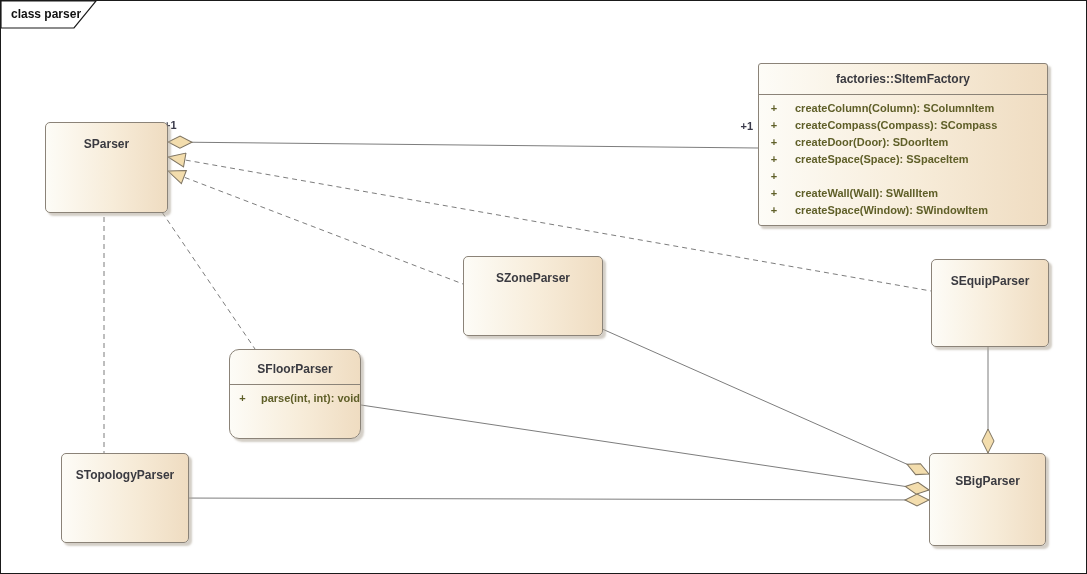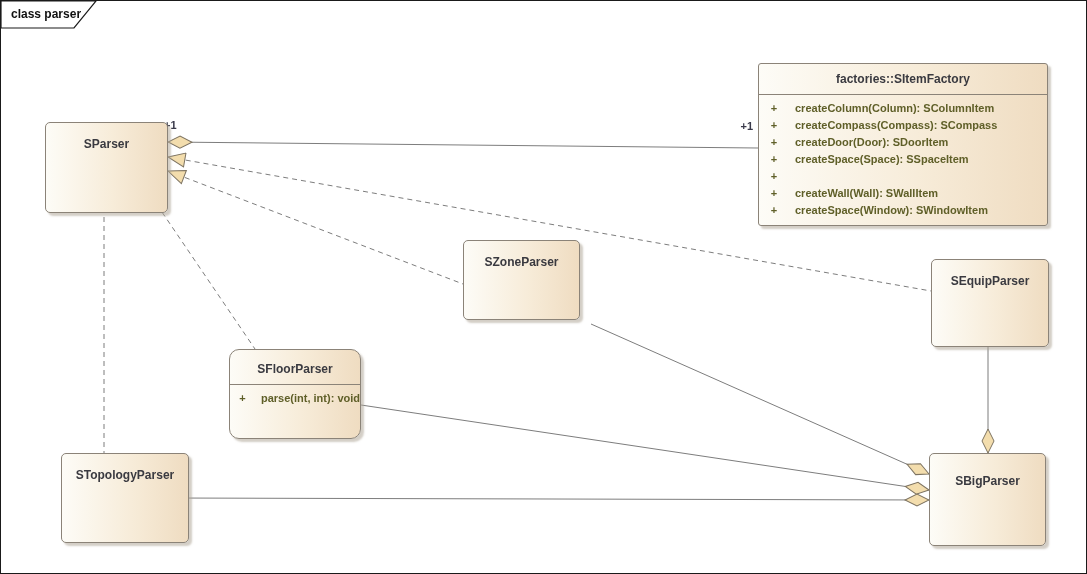--- a/index.html
+++ b/index.html
@@ -26,21 +26,21 @@
   .uml-class .cname.compact { padding-top:8px; padding-bottom:8px; }
   .uml-class .sep { border-bottom:1px solid #8b8378; }
   .mlist { padding-top:5px; }
   .mrow { display:flex; font-size:11px; font-weight:bold; color:#5f5f28; height:17px; line-height:17px; white-space:nowrap; }
   .mrow .vis { width:14px; text-align:center; margin-left:8px; }
   .mrow .sig { margin-left:14px; }
 
   
   #box-sparser    { left:44px;  top:97px;  width:123px; height:91px;margin-top:24px; }
   #box-factory    { left:757px; top:62px;  width:290px; height:163px; border-radius:3px; }
-  #box-szone      { left:462px; top:239px; width:117px; height:80px; }
+  #box-szone      { left:462px; top:255px; width:140px; height:80px; }
   #box-sequip     { left:930px; top:258px; width:118px; height:88px; }
   #box-sfloor     { left:228px; top:348px; width:132px; height:90px;border-radius:10px; }
   #box-stopology  { left:40px;  top:452px; width:128px; height:90px;margin-left:20px; }
   #box-sbig       { left:928px; top:452px; width:117px; height:93px; }
 
   .conn { stroke:#7d7d7d; stroke-width:1; fill:none; }
   .dashed { stroke-dasharray:5,4; }
   .mult-label { font-size:11px; font-weight:bold; fill:#3a3a4a; }
 </style>
 </head>

